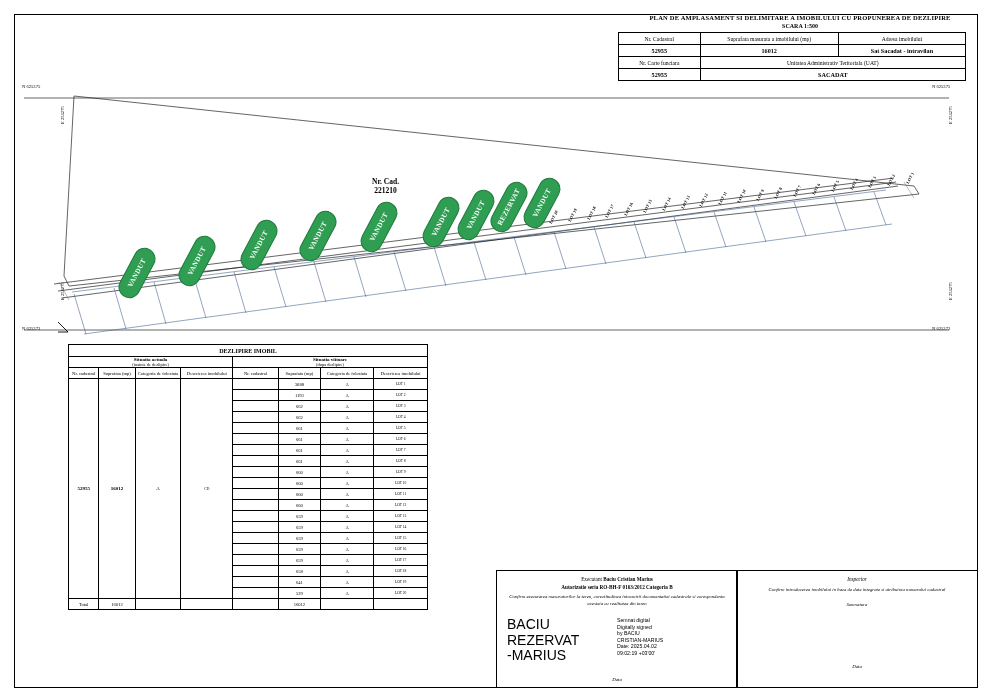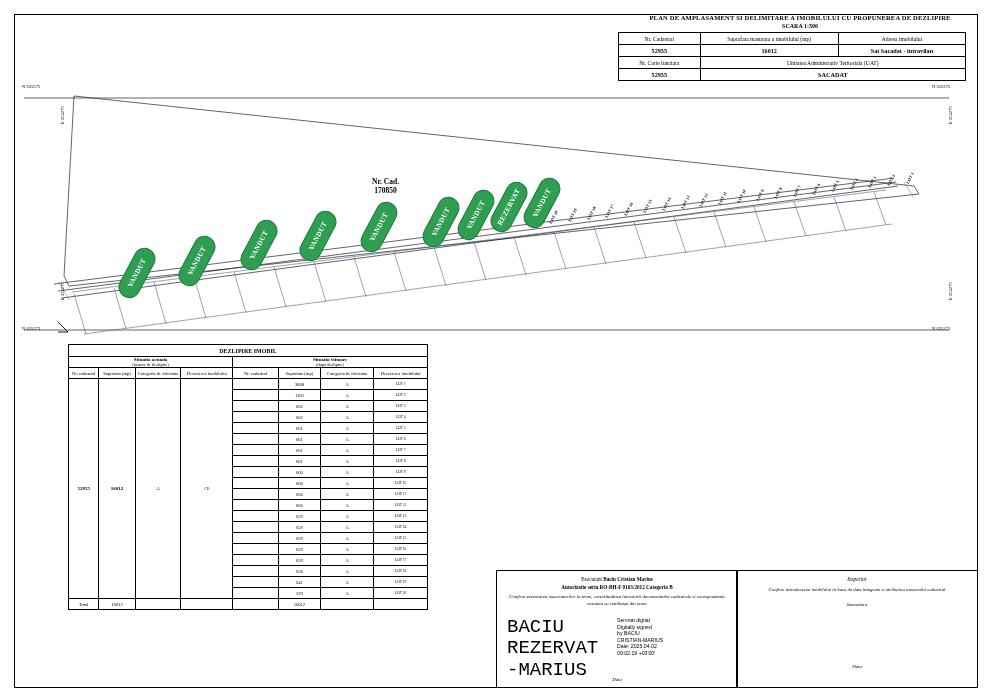--- a/index.html
+++ b/index.html
@@ -35,21 +35,21 @@
   table.dez th.big{font-size:6px;font-weight:bold;height:11px;}
   table.dez th.mid{font-size:5px;font-weight:bold;}
   .tot td{font-weight:bold;font-size:5px;}
 
   
   .sig{position:absolute;border:1px solid #000;}
   .sig .t{font-size:5.2px;text-align:center;}
   .sig .b{font-weight:bold;}
   .sig .it{font-style:italic;font-size:4.8px;text-align:center;line-height:1.45;}
   .dsig{position:absolute;font-family:"Liberation Sans",sans-serif;}
-  .dsig .big{font-size:19px;line-height:1.12;color:#000;font-family:Liberation Mono, monospace;}
+  .dsig .big{font-size:14px;line-height:1.12;color:#000;}
   .dsig .small{font-size:5.2px;line-height:1.25;}
 </style>
 </head>
 <body>
 
 <div class="page">
 
   <div class="frame"></div>
 
   <div class="hdr-title">PLAN DE AMPLASAMENT SI DELIMITARE A IMOBILULUI CU PROPUNEREA DE DEZLIPIRE</div>
@@ -158,21 +158,21 @@
       <div style="position: absolute; left: 641.947px; top: 211.474px; font-size: 4.2px; font-weight: bold; transform: rotate(-62deg); transform-origin: left top; white-space: nowrap;">LOT 15</div>
       <div style="position: absolute; left: 623.158px; top: 213.579px; font-size: 4.2px; font-weight: bold; transform: rotate(-62deg); transform-origin: left top; white-space: nowrap;">LOT 16</div>
       <div style="position: absolute; left: 604.368px; top: 215.684px; font-size: 4.2px; font-weight: bold; transform: rotate(-62deg); transform-origin: left top; white-space: nowrap;">LOT 17</div>
       <div style="position: absolute; left: 585.579px; top: 217.789px; font-size: 4.2px; font-weight: bold; transform: rotate(-62deg); transform-origin: left top; white-space: nowrap;">LOT 18</div>
       <div style="position: absolute; left: 566.789px; top: 219.895px; font-size: 4.2px; font-weight: bold; transform: rotate(-62deg); transform-origin: left top; white-space: nowrap;">LOT 19</div>
       <div style="position: absolute; left: 548px; top: 222px; font-size: 4.2px; font-weight: bold; transform: rotate(-62deg); transform-origin: left top; white-space: nowrap;">LOT 20</div>
     </div>
 
   <div class="nrcad">
     <div>Nr. Cad.</div>
-    <div>170850</div>
+    <div>221210</div>
   </div>
 
   <div id="pill-layer">
       <div class="pill" style="left: 110px; top: 262px; width: 52px; height: 20px; background: rgb(47, 158, 82); border: 1px solid rgb(29, 122, 59); transform: rotate(-62deg);">VANDUT</div>
       <div class="pill" style="left: 170px; top: 250px; width: 52px; height: 20px; background: rgb(47, 158, 82); border: 1px solid rgb(29, 122, 59); transform: rotate(-62deg);">VANDUT</div>
       <div class="pill" style="left: 232px; top: 234px; width: 52px; height: 20px; background: rgb(47, 158, 82); border: 1px solid rgb(29, 122, 59); transform: rotate(-62deg);">VANDUT</div>
       <div class="pill" style="left: 291px; top: 225px; width: 52px; height: 20px; background: rgb(47, 158, 82); border: 1px solid rgb(29, 122, 59); transform: rotate(-62deg);">VANDUT</div>
       <div class="pill" style="left: 352px; top: 216px; width: 52px; height: 20px; background: rgb(47, 158, 82); border: 1px solid rgb(29, 122, 59); transform: rotate(-62deg);">VANDUT</div>
       <div class="pill" style="left: 414px; top: 211px; width: 52px; height: 20px; background: rgb(47, 158, 82); border: 1px solid rgb(29, 122, 59); transform: rotate(-62deg);">VANDUT</div>
       <div class="pill" style="left: 449px; top: 204px; width: 52px; height: 20px; background: rgb(47, 158, 82); border: 1px solid rgb(29, 122, 59); transform: rotate(-62deg);">VANDUT</div>

